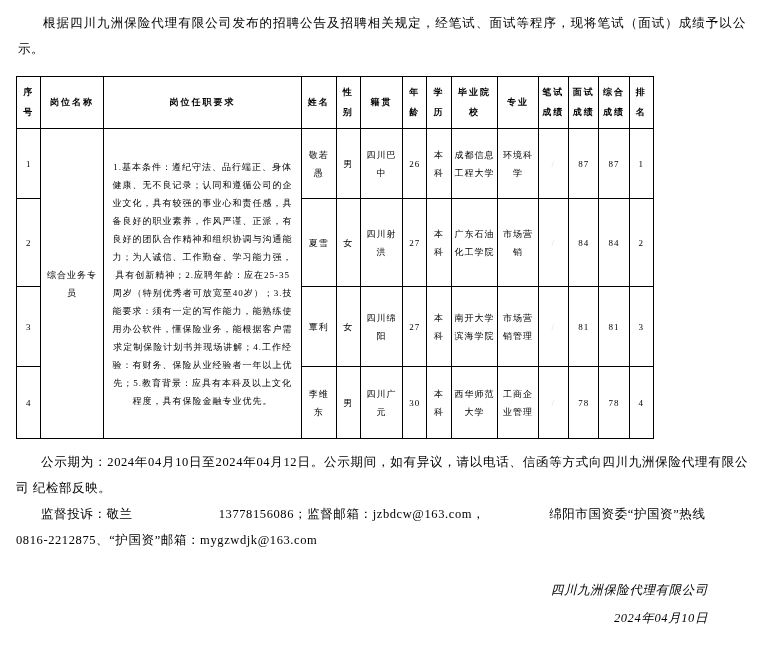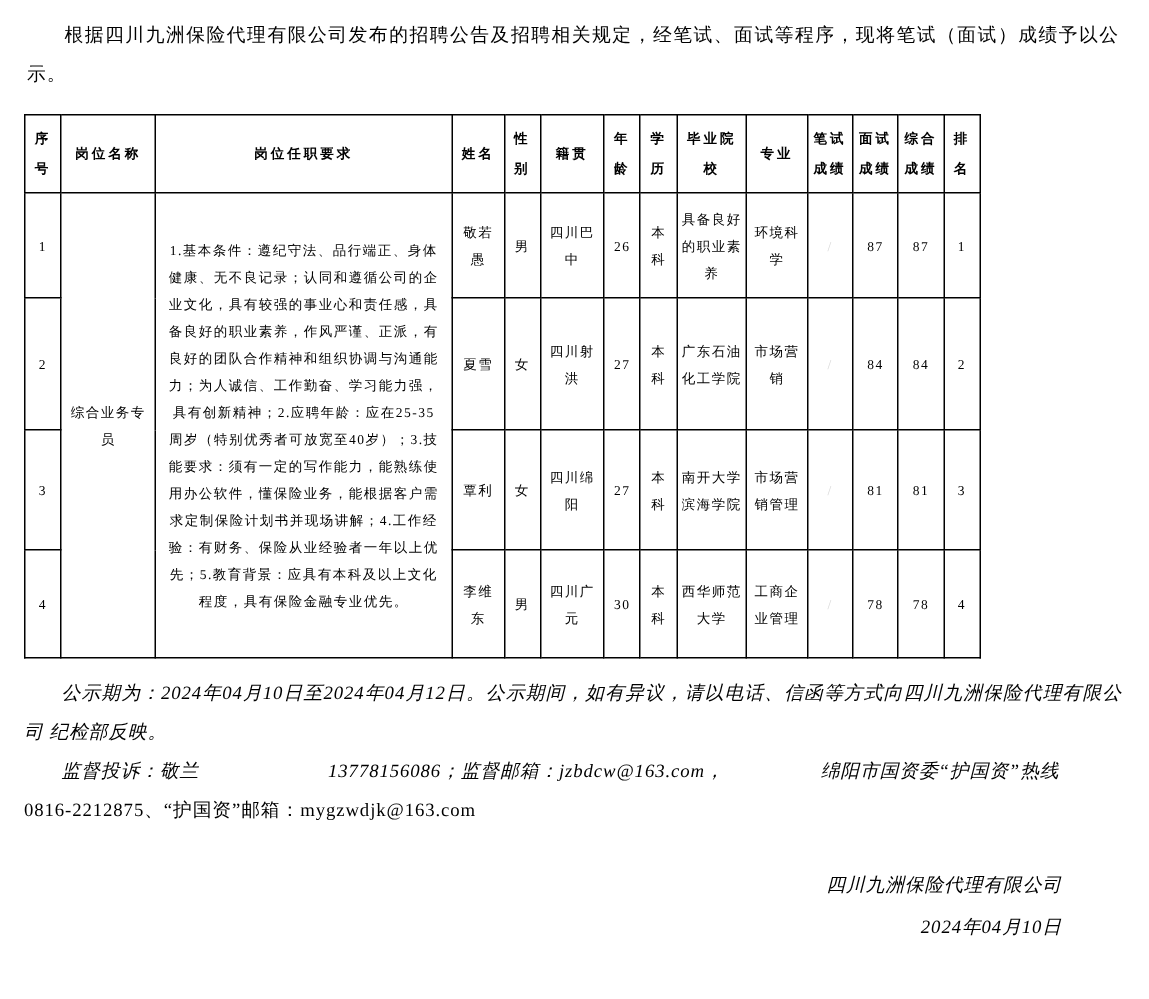--- a/index.html
+++ b/index.html
@@ -34,21 +34,21 @@
     text-align:right;font-size:8.5px;line-height:19px;
     padding:4px 7px !important;letter-spacing:0.6px;
   }
   .pos-cell{font-size:9px;letter-spacing:0.5px;}
   .written-cell{color:#d9d9d9;font-size:8px;}
   .footer{margin-top:10px;}
   .footer p{
     margin:0;font-size:12.5px;line-height:2.08;letter-spacing:0.6px;
     text-align:justify;
   }
-  .footer p.ind{text-indent:2em;font-style:italic;}
+  .footer p.ind{text-indent:2em;}
   .gap-lg{display:inline-block;width:86px;}
   .gap-md{display:inline-block;width:64px;}
   .signature{margin-top:24px;text-align:right;padding-right:40px;}
   .signature p{margin:0;font-size:12.5px;line-height:2.2;letter-spacing:0.6px;text-align:right;font-style:italic;}
 </style>
 </head>
 <body>
 
 <div class="page">
 
@@ -90,21 +90,21 @@
     </tr>
     <tr class="r1">
       <td>1</td>
       <td class="pos-cell" rowspan="4">综合业务专员</td>
       <td class="req-cell" rowspan="4">1.基本条件：遵纪守法、品行端正、身体健康、无不良记录；认同和遵循公司的企业文化，具有较强的事业心和责任感，具备良好的职业素养，作风严谨、正派，有良好的团队合作精神和组织协调与沟通能力；为人诚信、工作勤奋、学习能力强，具有创新精神；2.应聘年龄：应在25-35周岁（特别优秀者可放宽至40岁）；3.技能要求：须有一定的写作能力，能熟练使用办公软件，懂保险业务，能根据客户需求定制保险计划书并现场讲解；4.工作经验：有财务、保险从业经验者一年以上优先；5.教育背景：应具有本科及以上文化程度，具有保险金融专业优先。</td>
       <td>敬若愚</td>
       <td>男</td>
       <td>四川巴中</td>
       <td>26</td>
       <td>本科</td>
-      <td>具备良好的职业素养</td>
+      <td>成都信息工程大学</td>
       <td>环境科学</td>
       <td class="written-cell">/</td>
       <td>87</td>
       <td>87</td>
       <td>1</td>
     </tr>
     <tr class="r2">
       <td>2</td>
       <td>夏雪</td>
       <td>女</td>

